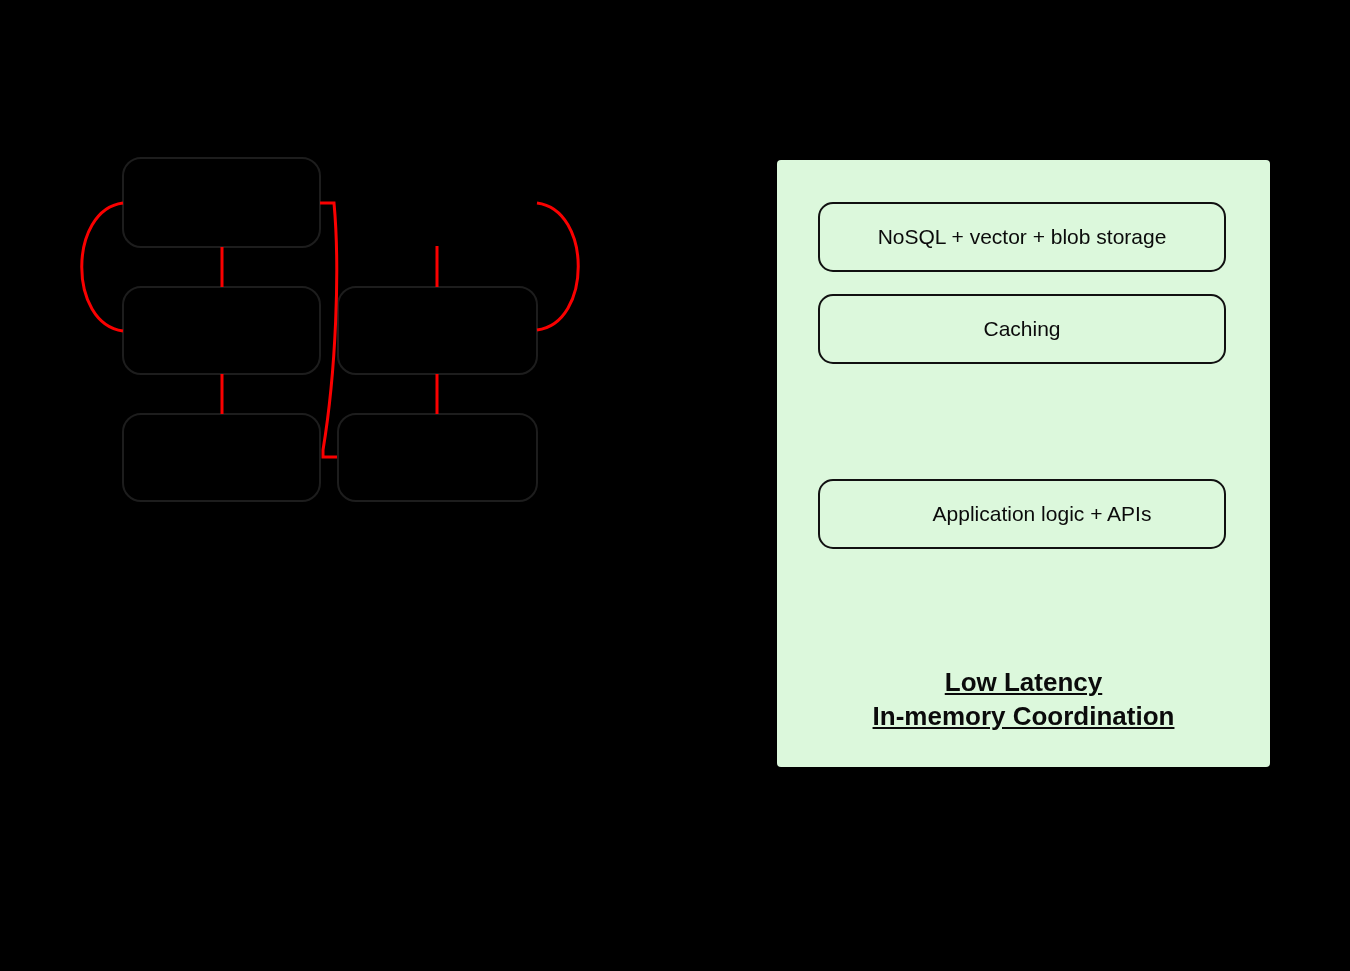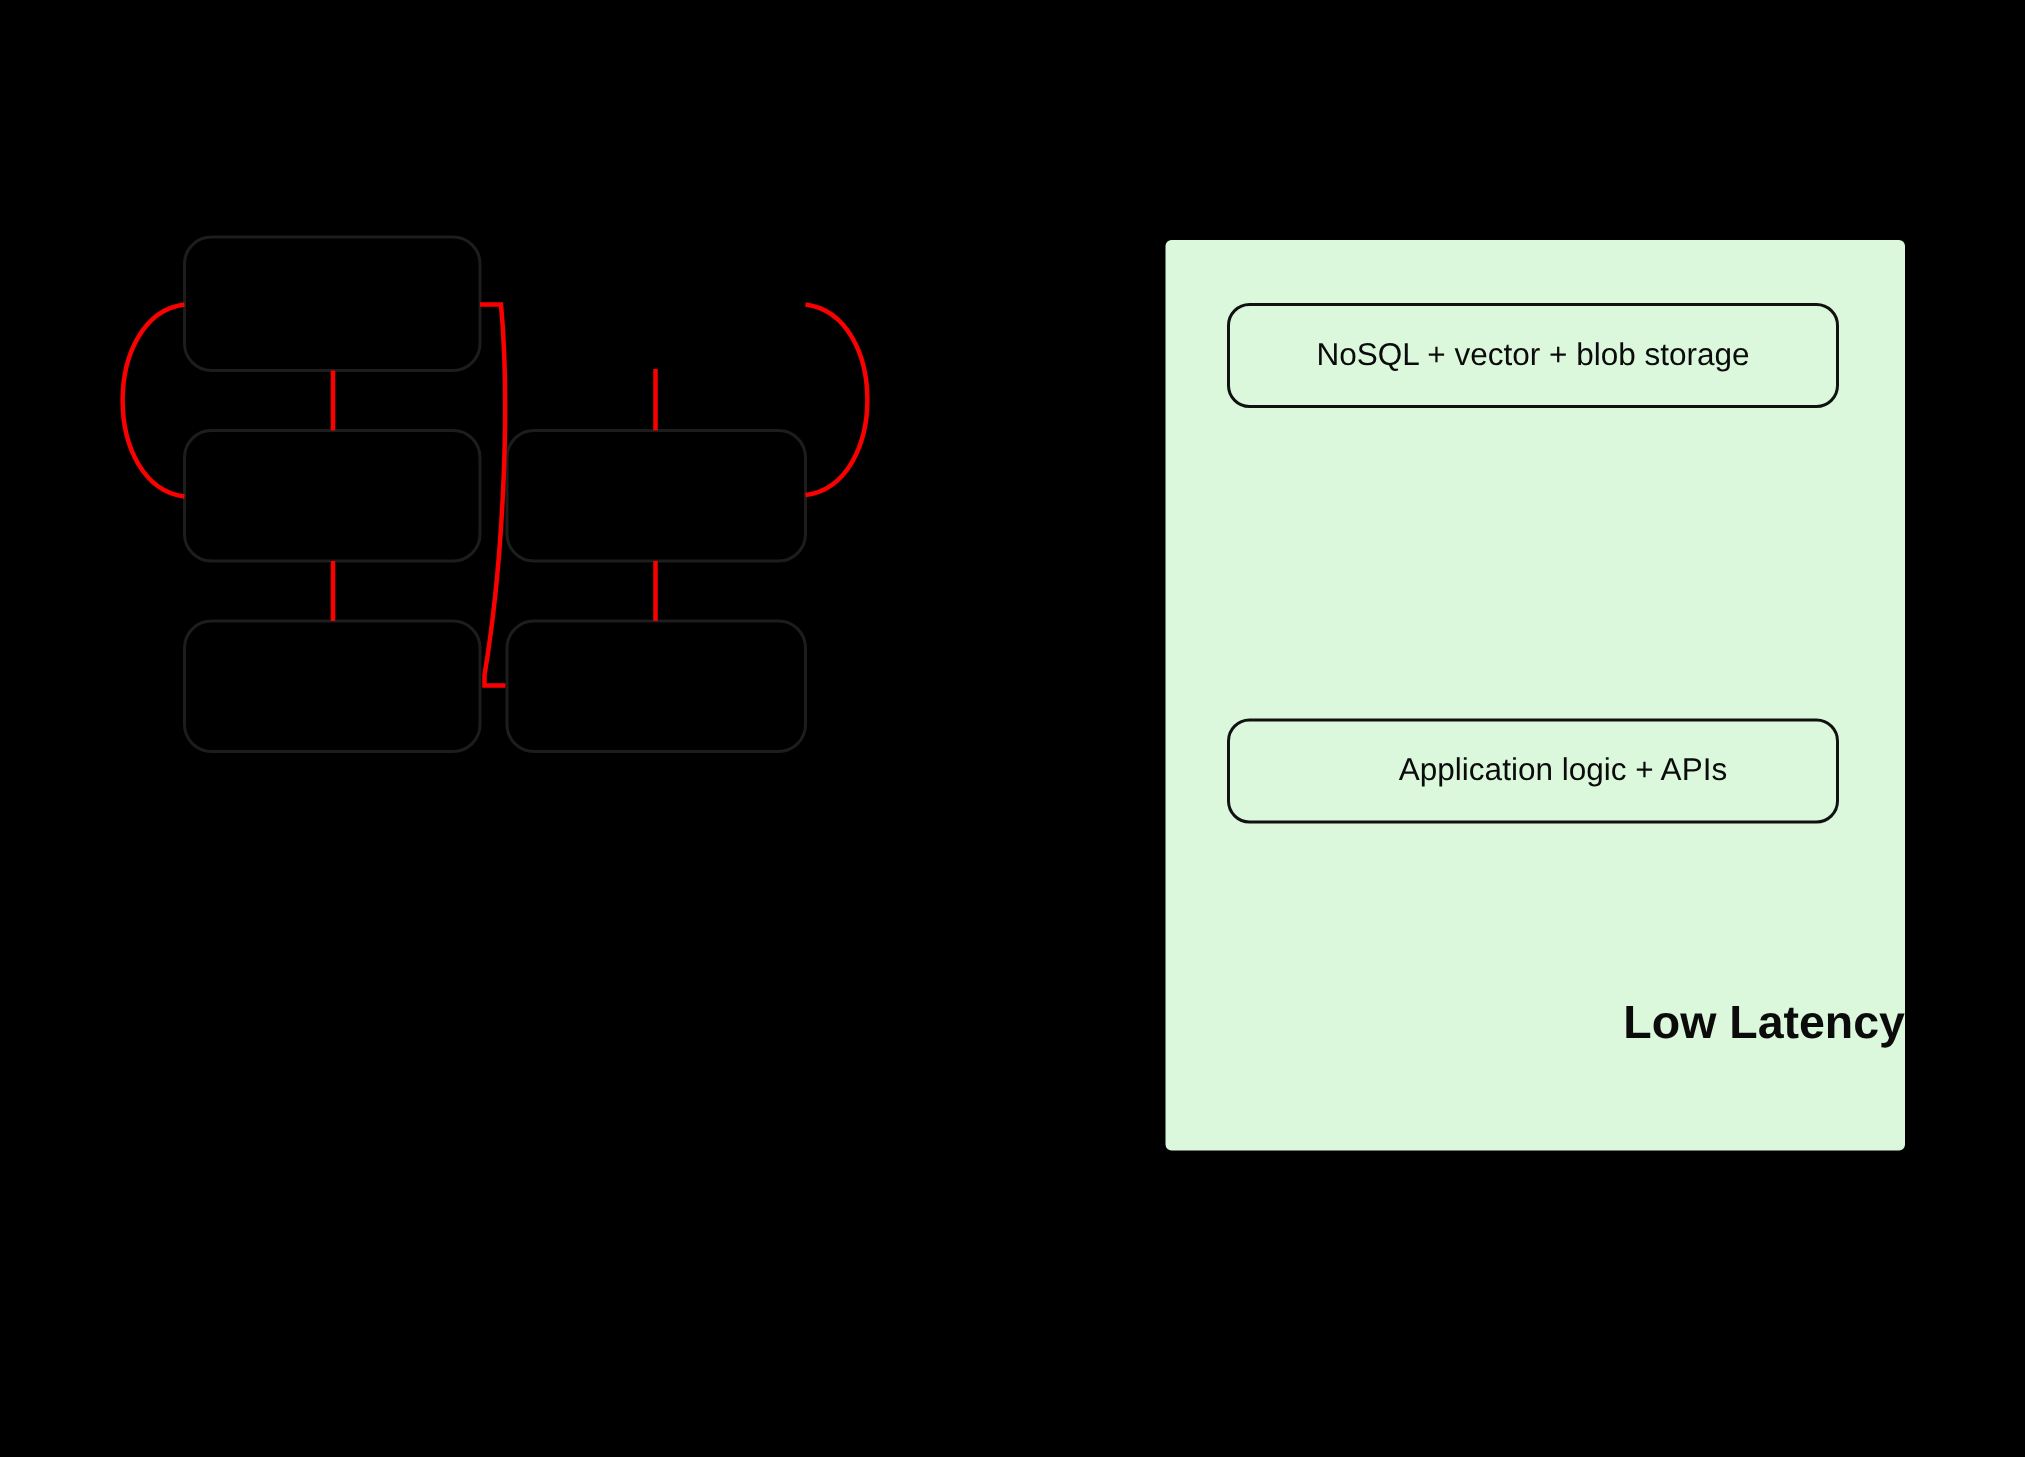--- a/index.html
+++ b/index.html
@@ -31,22 +31,23 @@
     display:flex;align-items:center;justify-content:center;
     font-size:21px;color:var(--text);white-space:nowrap;
   }
   .layer-1{top:42px;}
   .layer-2{top:134px;}
   .layer-3{top:227px;}
   .layer-4{top:319px;padding-left:40px;}
   .layer-5{top:411px;}
   .panel-title{
     position:absolute;left:0;top:505px;width:100%;
-    text-align:right;font-weight:bold;font-size:31px;line-height:34px;
+    text-align:center;font-weight:bold;font-size:26px;line-height:34px;
     color:var(--text);
+    text-decoration:underline;
   }
 </style>
 </head>
 <body>
 
 <div class="stage">
 
   <svg width="1350" height="971" viewBox="0 0 1350 971">
 
     <rect class="node" x="123" y="158" width="197" height="89" rx="18"></rect>
@@ -61,21 +62,25 @@
     <path class="edge" d="M437,374 V414"></path>
     <path class="edge" d="M123,203 C68,210 68,324 123,331"></path>
     <path class="edge" d="M537,203 C592,210 592,323 537,330"></path>
     <path class="edge" d="M320,203 L334,203 C340,268 336,372 323,450 L323,457 L337,457"></path>
   </svg>
 
   <div class="panel">
     <div class="layer layer-1">
       <span>NoSQL + vector + blob storage</span>
     </div>
+    <div class="layer layer-2">
+      <span>Caching</span>
+    </div>
     <div class="layer layer-4">
       <span>Application logic + APIs</span>
     </div>
     <div class="panel-title">
       <div>Low Latency</div>
+      <div>In-memory Coordination</div>
     </div>
   </div>
 
 </div>
 
 </body></html>

